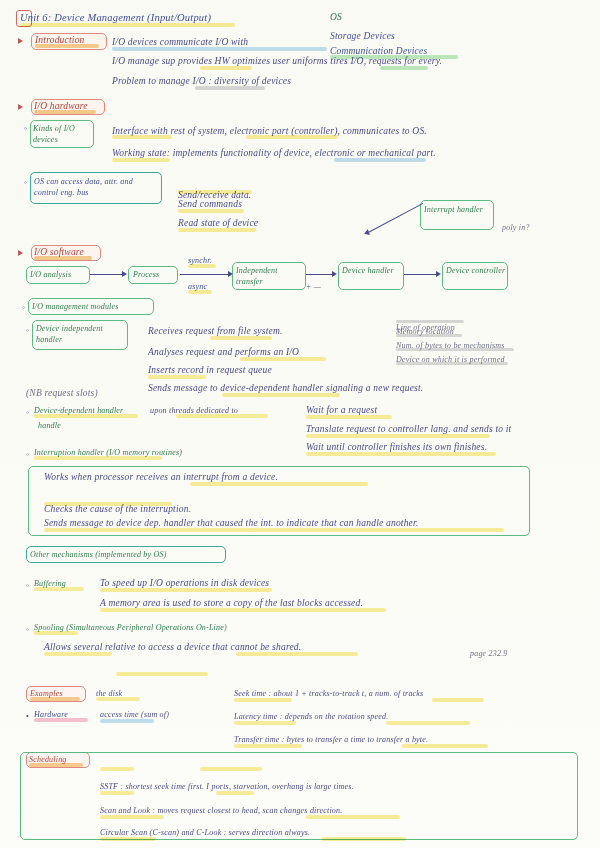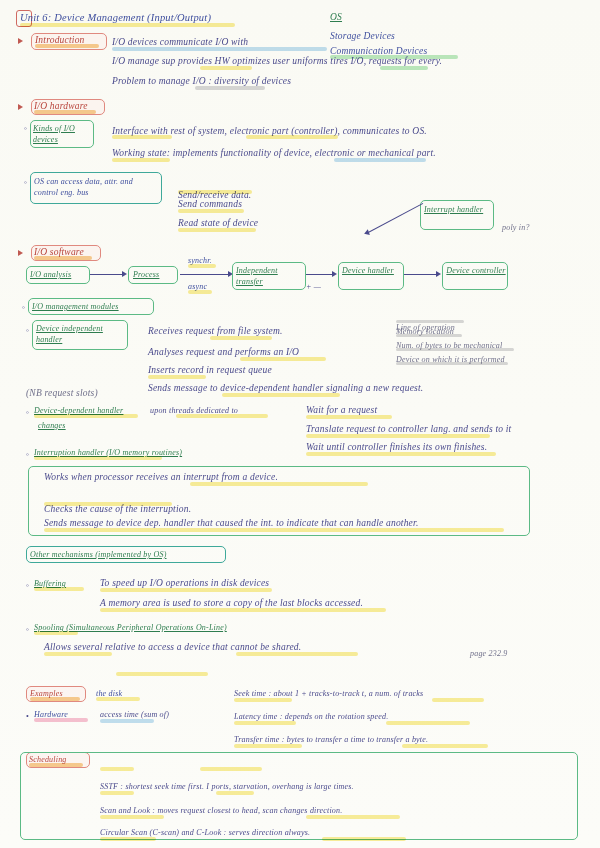--- a/index.html
+++ b/index.html
@@ -28,21 +28,21 @@
     font-size:9.5px;
     line-height:11px;
     white-space:nowrap;
     letter-spacing:0.2px;
   }
   .hw.xs{font-size:8px;}
   .hw.lg{font-size:10.5px;}
 
   
   .ink-red{color:#b8443c;}
-  .ink-green{color:#2e7d4f;text-decoration:underline;}
+  .ink-green{color:#2e7d4f;}
   .ink-blue{color:#3f4f9e;}
   .ink-pencil{color:#6f6f8a;}
 
   
   .box{
     position:absolute;
     border:1.4px solid #52b07a;
     border-radius:5px;
     background:rgba(255,255,255,0.0);
   }
@@ -171,21 +171,21 @@
   <div class="arrowhead" style="left:332px;top:271px;"></div>
   <div class="hw xs" style="left:306px;top:281px;">+ —</div>
 
   <div class="box green" style="left:338px;top:262px;width:64px;height:26px;"></div>
   <div class="hw ink-green xs" style="left:342px;top:265px;white-space:normal;width:60px;">Device handler</div>
 
   <div class="ln" style="left:404px;top:274px;width:34px;"></div>
   <div class="arrowhead" style="left:436px;top:271px;"></div>
 
   <div class="box green" style="left:442px;top:262px;width:64px;height:26px;"></div>
-  <div class="hw ink-green xs" style="left:446px;top:265px;white-space:normal;width:60px;text-align:center;">Device controller</div>
+  <div class="hw ink-green xs" style="left:446px;top:265px;white-space:normal;width:60px;">Device controller</div>
 
   <div class="bullet" style="left:22px;top:303px;">◦</div>
   <div class="box green" style="left:28px;top:298px;width:124px;height:15px;"></div>
   <div class="hw ink-green xs" style="left:32px;top:301px;">I/O management modules</div>
 
   <div class="bullet" style="left:26px;top:326px;">◦</div>
   <div class="box green" style="left:32px;top:320px;width:94px;height:28px;"></div>
   <div class="hw ink-green xs" style="left:36px;top:323px;white-space:normal;width:90px;">Device independent handler</div>
 
   <div class="hw" style="left:148px;top:326px;">Receives request from file system.</div>
@@ -194,33 +194,33 @@
   <div class="hl yellow" style="left:240px;top:357px;width:86px;height:3.5px;"></div>
   <div class="hw" style="left:148px;top:365px;">Inserts record in request queue</div>
   <div class="hl yellow" style="left:148px;top:375px;width:58px;height:3.5px;"></div>
   <div class="hw" style="left:148px;top:383px;">Sends message to device-dependent handler signaling a new request.</div>
   <div class="hl yellow" style="left:222px;top:393px;width:118px;height:3.5px;"></div>
 
   <div class="hw ink-pencil xs" style="left:396px;top:312px;margin-top:10px;">Line of operation</div>
   <div class="hl grey" style="left:396px;top:320px;width:68px;height:3px;"></div>
   <div class="hw ink-pencil xs" style="left:396px;top:326px;">Memory location</div>
   <div class="hl grey" style="left:396px;top:334px;width:66px;height:3px;"></div>
-  <div class="hw ink-pencil xs" style="left:396px;top:340px;">Num. of bytes to be mechanical</div>
+  <div class="hw ink-pencil xs" style="left:396px;top:340px;">Num. of bytes to be mechanisms</div>
   <div class="hl grey" style="left:396px;top:348px;width:118px;height:3px;"></div>
   <div class="hw ink-pencil xs" style="left:396px;top:354px;">Device on which it is performed</div>
   <div class="hl grey" style="left:396px;top:362px;width:112px;height:3px;"></div>
 
   <div class="hw ink-pencil" style="left:26px;top:388px;">(NB request slots)</div>
 
   <div class="bullet" style="left:26px;top:408px;">◦</div>
   <div class="hw ink-green xs" style="left:34px;top:405px;">Device-dependent handler</div>
   <div class="hl yellow" style="left:34px;top:414px;width:104px;height:3.5px;"></div>
   <div class="hw xs" style="left:150px;top:405px;">upon threads dedicated to</div>
   <div class="hl yellow" style="left:176px;top:414px;width:92px;height:3.5px;"></div>
-  <div class="hw ink-green xs" style="left:38px;top:420px;">changes</div>
+  <div class="hw ink-green xs" style="left:38px;top:420px;">handle</div>
 
   <div class="hw" style="left:306px;top:405px;">Wait for a request</div>
   <div class="hl yellow" style="left:306px;top:415px;width:86px;height:3.5px;"></div>
   <div class="hw" style="left:306px;top:424px;">Translate request to controller lang. and sends to it</div>
   <div class="hl yellow" style="left:306px;top:434px;width:184px;height:3.5px;"></div>
   <div class="hw" style="left:306px;top:442px;">Wait until controller finishes its own finishes.</div>
   <div class="hl yellow" style="left:306px;top:452px;width:190px;height:3.5px;"></div>
 
   <div class="bullet" style="left:26px;top:450px;">◦</div>
   <div class="hw ink-green xs" style="left:34px;top:447px;">Interruption handler (I/O memory routines)</div>

